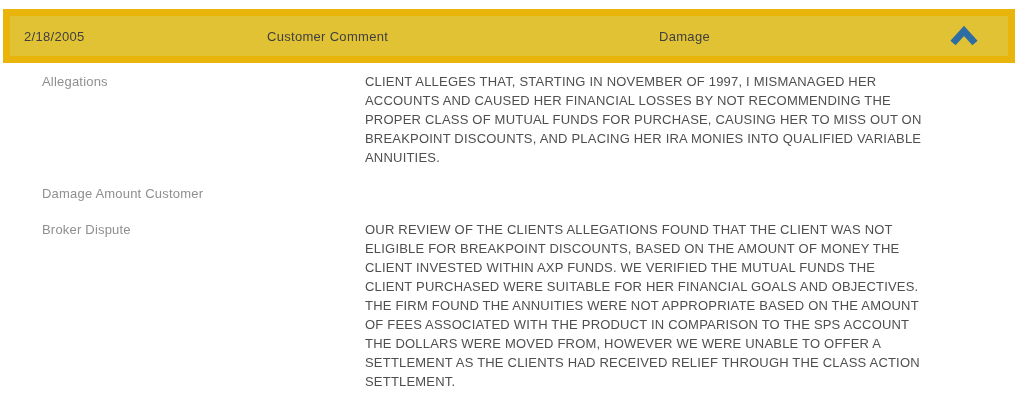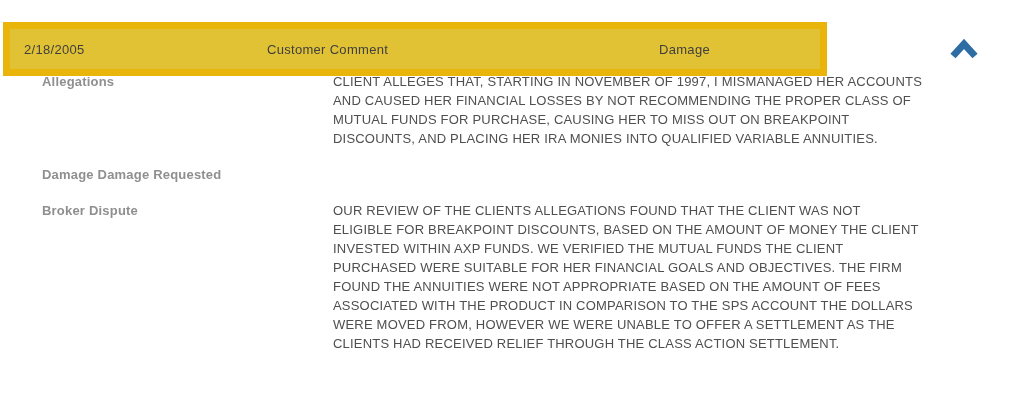--- a/index.html
+++ b/index.html
@@ -17,21 +17,21 @@
     width:1023px;height:409px;
     background:var(--page_bg);
     font-family:"Liberation Sans","DejaVu Sans",sans-serif;
     overflow:hidden;
     position:relative;
   }
   .record-card{position:absolute;inset:0;background:var(--page_bg);}
 
   
   .record-header{
-    position:absolute;left:3px;top:22px;width:824px;height:54px;
+    position:absolute;left:3px;top:9px;width:1012px;height:54px;
     background:var(--header_inner);
     border:7px solid var(--header_border);
     cursor:pointer;
   }
   .record-header span{
     position:absolute;top:50%;transform:translateY(-50%);
     font-size:13px;letter-spacing:.3px;color:var(--header_text);
     white-space:nowrap;
   }
   .h-date{left:14px;}
@@ -48,22 +48,22 @@
   
   .details{
     position:absolute;left:42px;top:72px;width:886px;
   }
   .detail-row{
     display:grid;
     grid-template-columns:291px 590px;
     margin-bottom:17px;
     font-size:13px;line-height:19px;letter-spacing:.2px;
   }
-  .detail-label{color:var(--label_text);font-weight:bold;}
-  .detail-value{color:var(--value_text);}
+  .detail-label{color:var(--label_text);}
+  .detail-value{color:var(--value_text);margin-left:32px;}
 </style>
 </head>
 <body>
 
 <div class="record-card">
 
   <div class="record-header">
     <span class="h-date">2/18/2005</span>
     <span class="h-type">Customer Comment</span>
     <span class="h-status">Damage</span>
@@ -75,21 +75,21 @@
   </div>
 
   <div class="details">
 
     <div class="detail-row">
       <div class="detail-label">Allegations</div>
       <div class="detail-value">CLIENT ALLEGES THAT, STARTING IN NOVEMBER OF 1997, I MISMANAGED HER ACCOUNTS AND CAUSED HER FINANCIAL LOSSES BY NOT RECOMMENDING THE PROPER CLASS OF MUTUAL FUNDS FOR PURCHASE, CAUSING HER TO MISS OUT ON BREAKPOINT DISCOUNTS, AND PLACING HER IRA MONIES INTO QUALIFIED VARIABLE ANNUITIES.</div>
     </div>
 
     <div class="detail-row">
-      <div class="detail-label">Damage Damage Requested</div>
+      <div class="detail-label">Damage Amount Customer</div>
     </div>
 
     <div class="detail-row">
       <div class="detail-label">Broker Dispute</div>
       <div class="detail-value">OUR REVIEW OF THE CLIENTS ALLEGATIONS FOUND THAT THE CLIENT WAS NOT ELIGIBLE FOR BREAKPOINT DISCOUNTS, BASED ON THE AMOUNT OF MONEY THE CLIENT INVESTED WITHIN AXP FUNDS. WE VERIFIED THE MUTUAL FUNDS THE CLIENT PURCHASED WERE SUITABLE FOR HER FINANCIAL GOALS AND OBJECTIVES. THE FIRM FOUND THE ANNUITIES WERE NOT APPROPRIATE BASED ON THE AMOUNT OF FEES ASSOCIATED WITH THE PRODUCT IN COMPARISON TO THE SPS ACCOUNT THE DOLLARS WERE MOVED FROM, HOWEVER WE WERE UNABLE TO OFFER A SETTLEMENT AS THE CLIENTS HAD RECEIVED RELIEF THROUGH THE CLASS ACTION SETTLEMENT.</div>
     </div>
 
   </div>
 
 </div>

